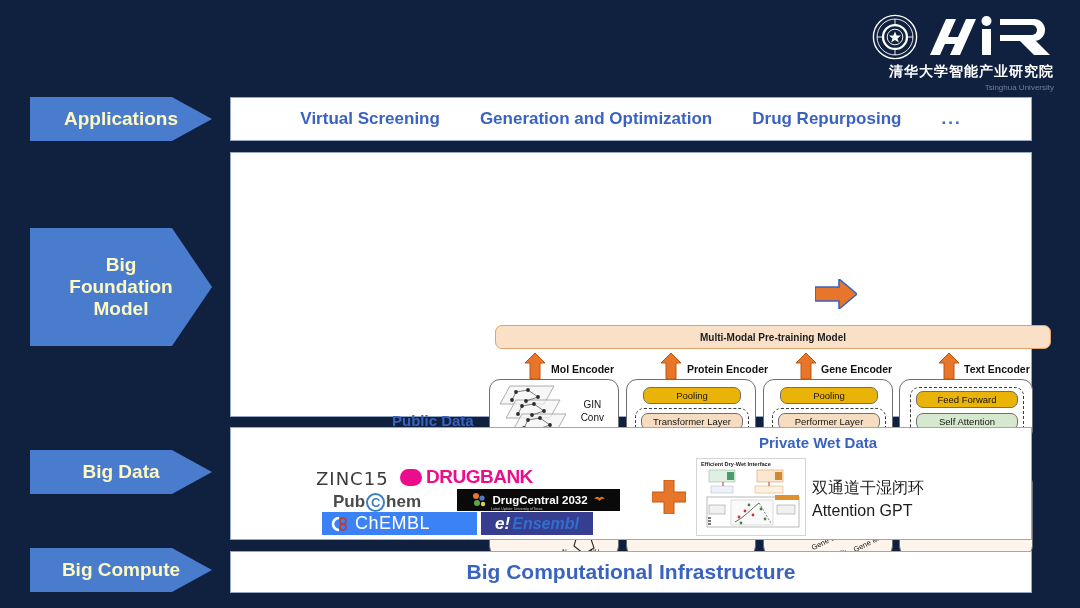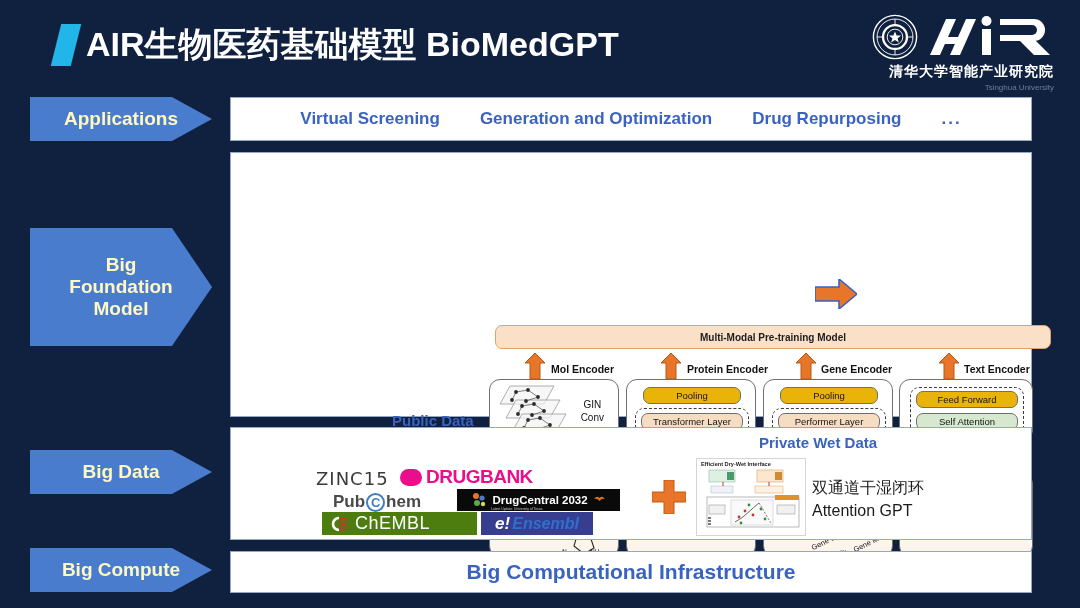--- a/index.html
+++ b/index.html
@@ -167,21 +167,21 @@
     display: flex; align-items: center; justify-content: center; gap: 5px;
   }
   .dc-txt { color: #fff; font-size: 11.5px; font-weight: bold; white-space: nowrap; }
   .dc-sub {
     position: absolute; bottom: 0px; left: 34px; color: #c5c5c5;
     font-size: 3.4px; white-space: nowrap;
   }
 
   .logo-chembl {
     position: absolute; left: 322px; top: 512px;
-    width: 155px; height: 23px; background: #4d7c0f;
+    width: 155px; height: 23px; background: #3b82f6;
     display: flex; align-items: center; gap: 6px; padding-left: 5px;
   }
   .cb-txt { color: #fff; font-size: 18px; letter-spacing: 0.5px; }
 
   .logo-ensembl {
     position: absolute; left: 481px; top: 512px;
     width: 112px; height: 23px; background: #383e8f;
     display: flex; align-items: center; justify-content: center; gap: 2px;
   }
   .en-e { color: #fff; font-size: 17px; font-style: italic; font-weight: bold; }
@@ -206,24 +206,20 @@
   .bc-text {
     width: 100%; height: 100%;
     display: flex; align-items: center; justify-content: center;
     color: #3a63c0; font-size: 21px; font-weight: bold;
   }
 </style>
 </head>
 <body>
 
 <div class="header">
-  <div class="title-wrap">
-    <div class="title-accent"></div>
-    <div class="title-text">AIR生物医药基础模型 BioMedGPT</div>
-  </div>
 
   <div class="logo-block">
     <div class="logo-row">
       <svg class="seal" viewBox="0 0 100 100">
         <circle cx="50" cy="50" r="47" fill="none" stroke="#ffffff" stroke-width="3"></circle>
         <circle cx="50" cy="50" r="39" fill="none" stroke="#ffffff" stroke-width="2"></circle>
         <circle cx="50" cy="50" r="26" fill="none" stroke="#ffffff" stroke-width="5"></circle>
         <circle cx="50" cy="50" r="17" fill="none" stroke="#ffffff" stroke-width="2"></circle>
         <polygon points="50,38 53.5,47 63,47 55.5,53 58.5,62 50,56.5 41.5,62 44.5,53 37,47 46.5,47" fill="#ffffff"></polygon>
         <g stroke="#ffffff" stroke-width="2">

